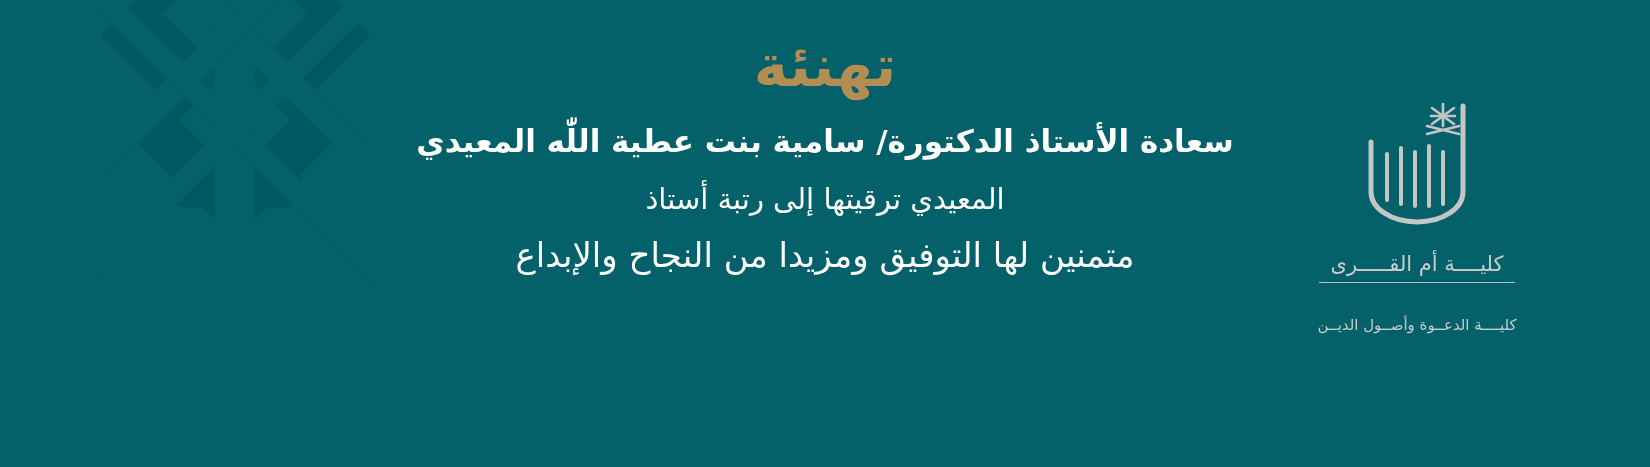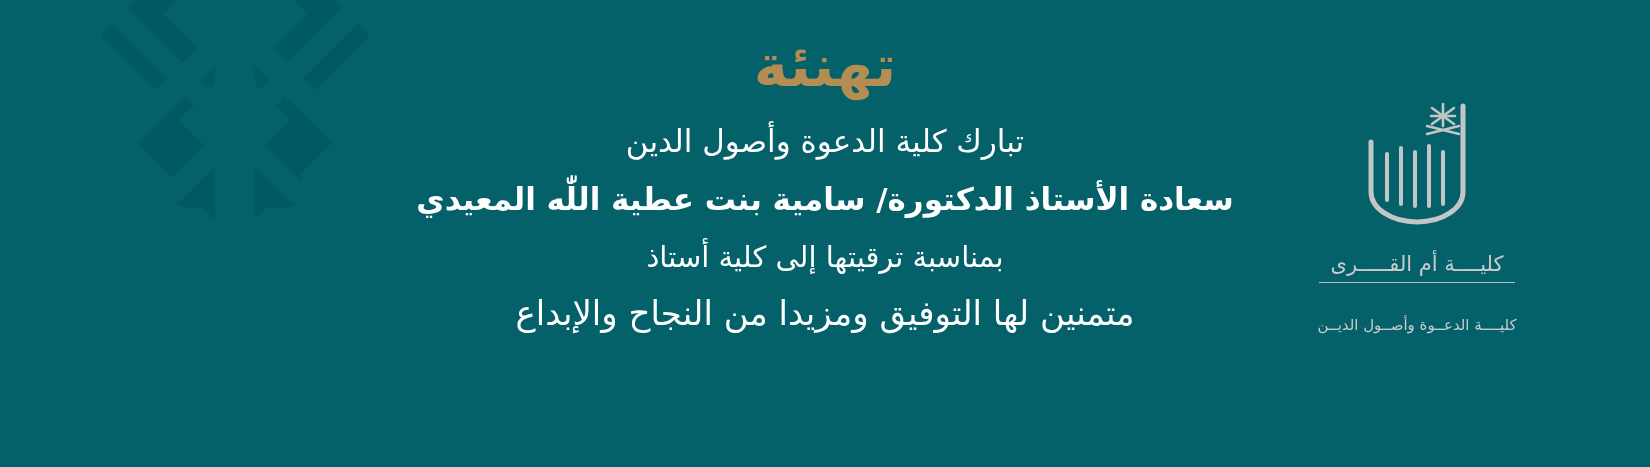--- a/index.html
+++ b/index.html
@@ -155,23 +155,22 @@
         <rect x="-60" y="55" width="420" height="26" transform="rotate(45 140 68)"></rect>
         <rect x="-60" y="55" width="420" height="26" transform="rotate(-45 140 68)"></rect>
         <rect x="-60" y="160" width="420" height="22" transform="rotate(45 140 172)"></rect>
         <rect x="-60" y="160" width="420" height="22" transform="rotate(-45 140 172)"></rect>
       </g>
     </svg>
   </div>
 
   <div class="content">
     <h1 class="title">تهنئة</h1>
-    <div class="line line-1">تبارك كلية الدعوة وأصول الدين</div>
     <div class="line line-2">سعادة الأستاذ الدكتورة/ سامية بنت عطية اللّٰه المعيدي</div>
-    <div class="line line-3">بمناسبة ترقيتها إلى كلية أستاذ</div>
+    <div class="line line-3">المعيدي ترقيتها إلى رتبة أستاذ</div>
     <div class="line line-4">متمنين لها التوفيق ومزيدا من النجاح والإبداع</div>
   </div>
 
   <div class="logo">
     <div class="logo-mark">
       <svg viewBox="0 0 120 150" xmlns="http://www.w3.org/2000/svg">
         <g stroke="#c3c6c7" fill="none" stroke-linecap="round">
 
           <path d="M14 46 L14 96 A46 30 0 0 0 106 96 L106 10" stroke-width="5"></path>
 

